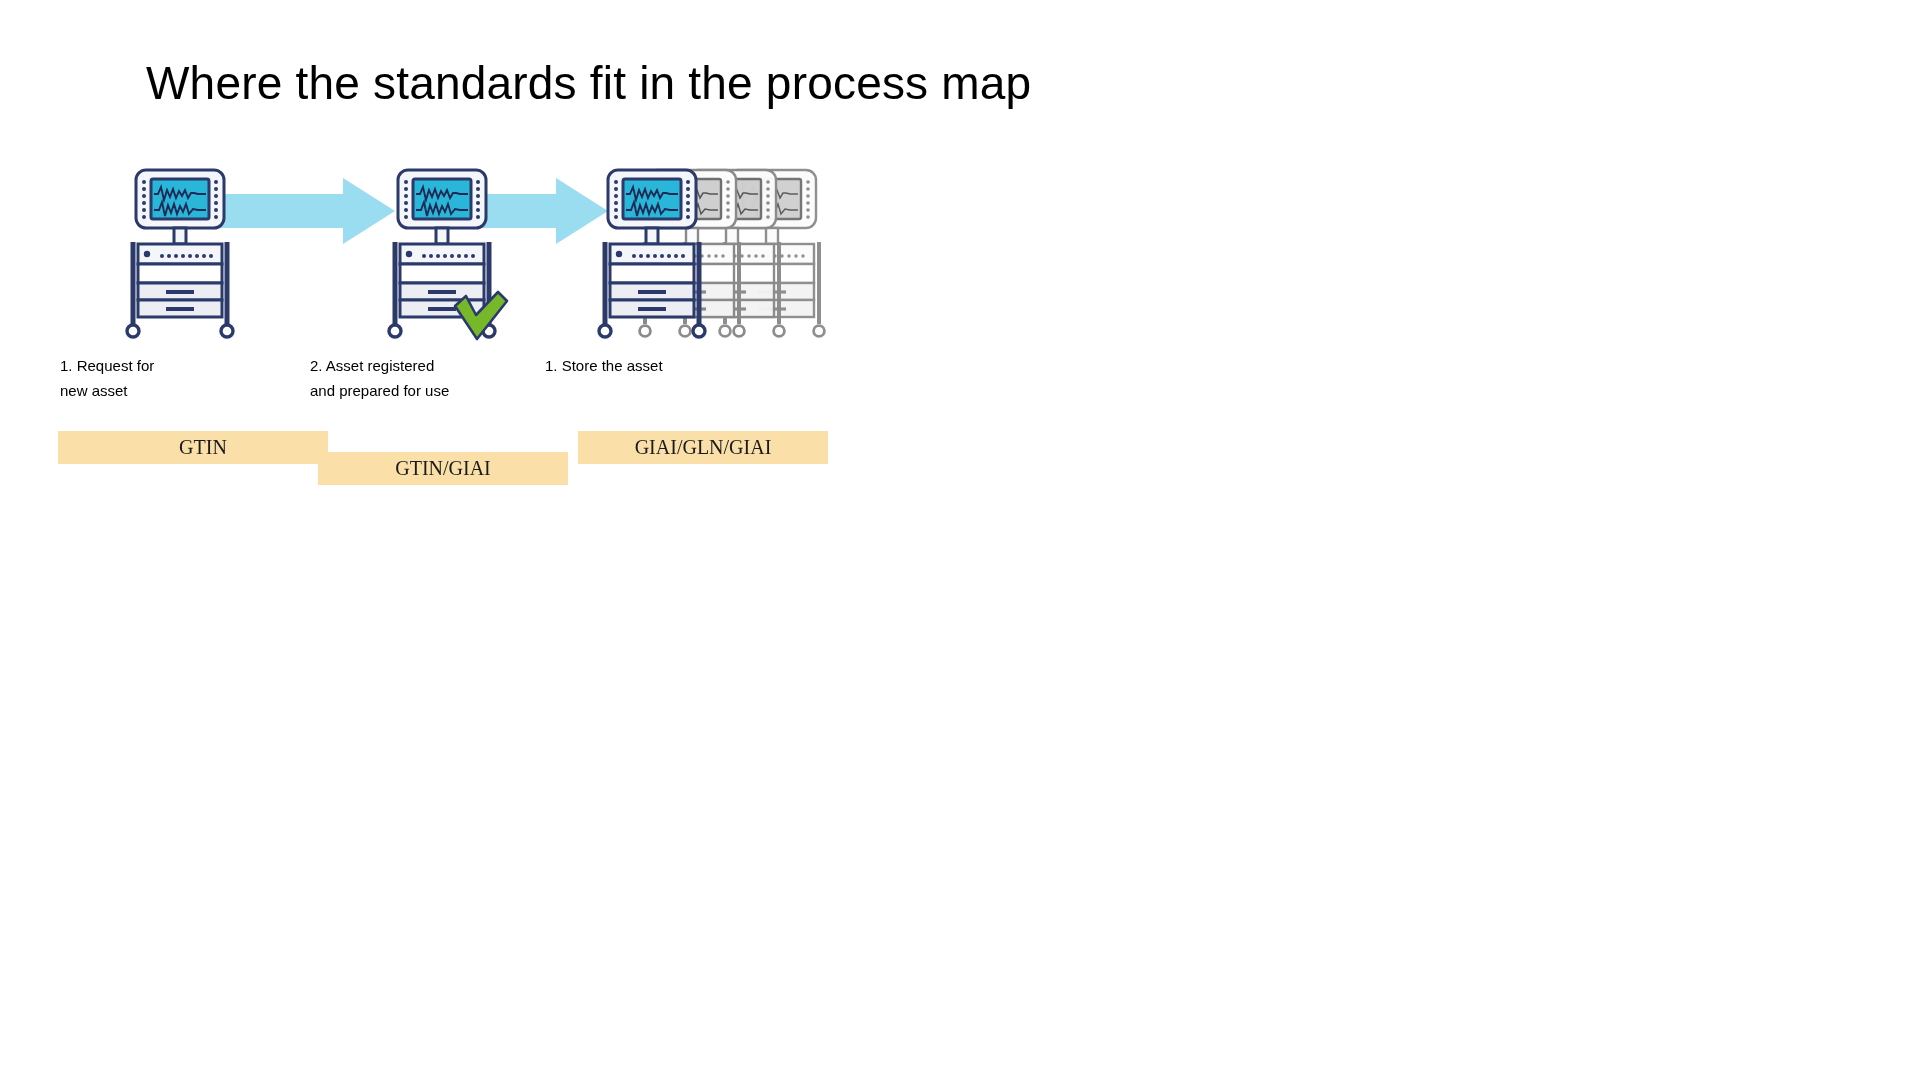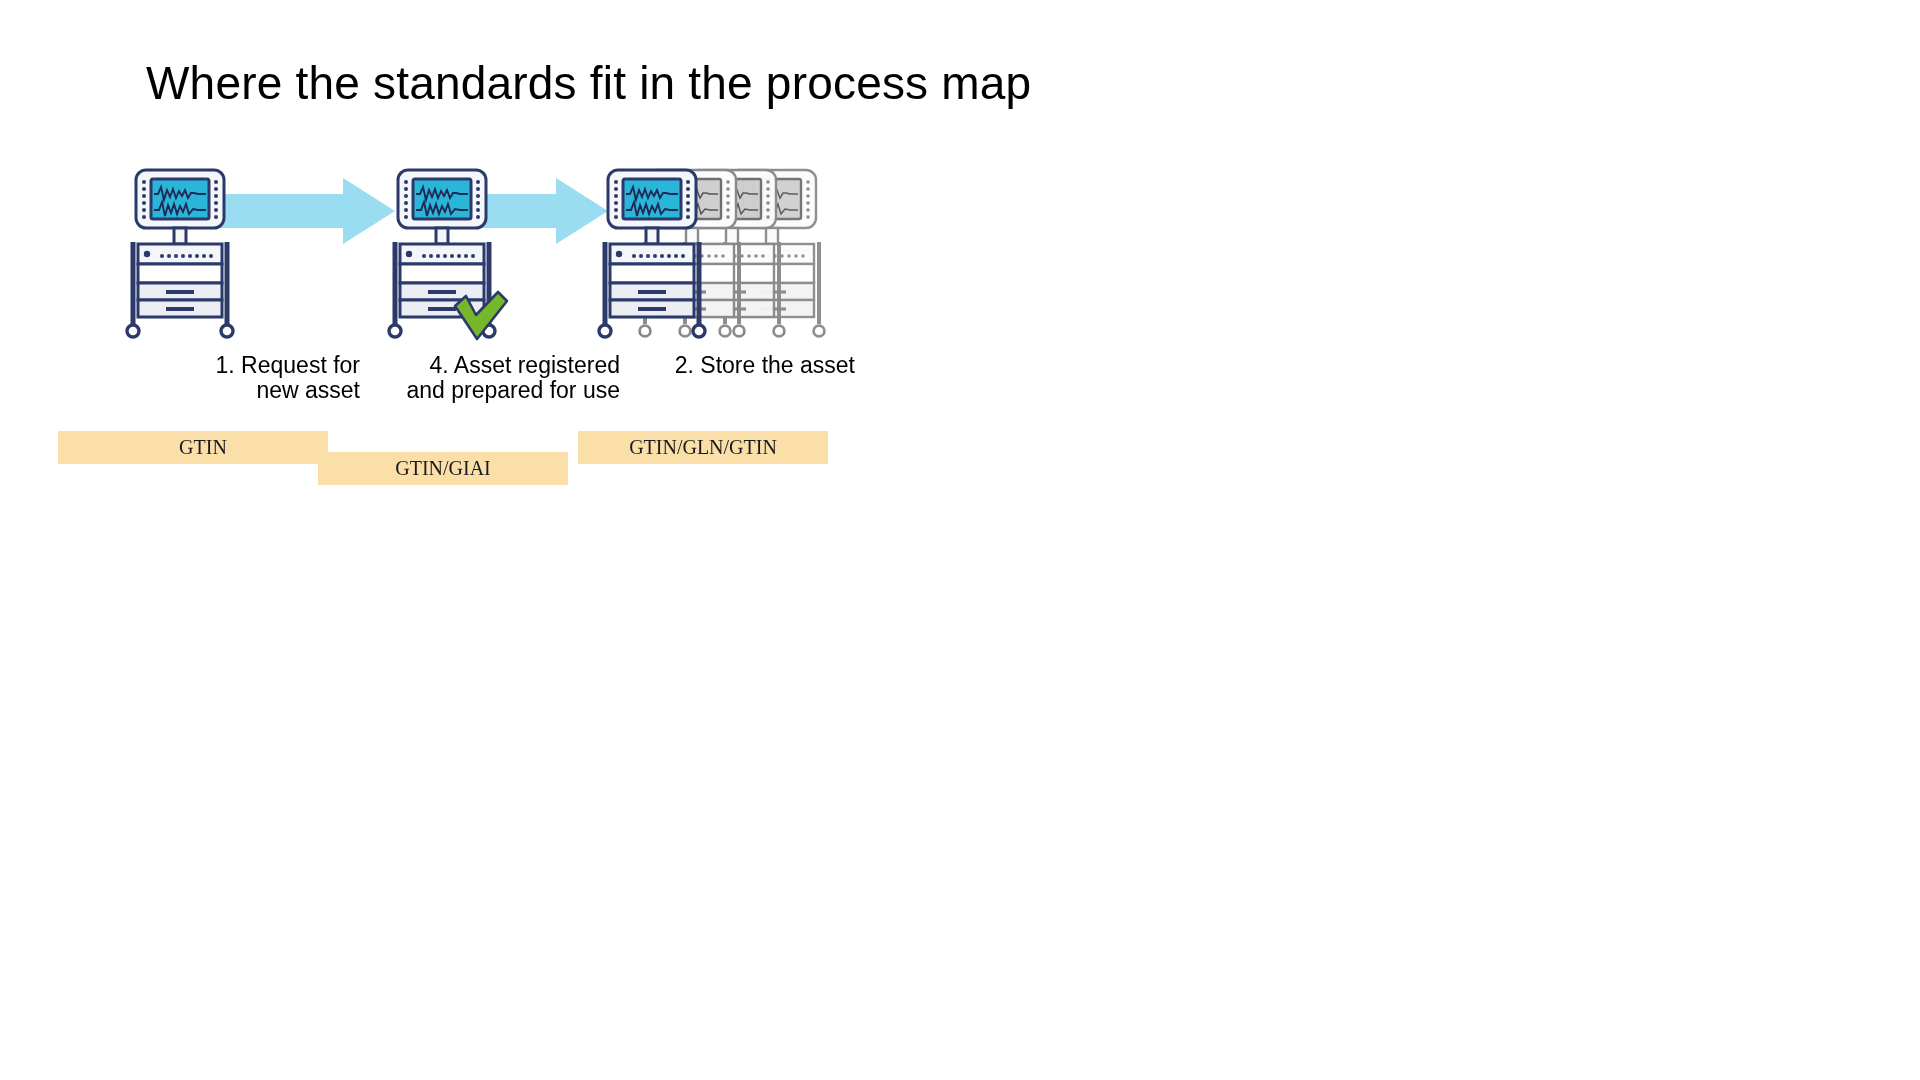--- a/index.html
+++ b/index.html
@@ -63,22 +63,22 @@
 
   .check-mark {
     position: absolute;
     left: 452px;
     top: 290px;
   }
 
   
   .step-caption {
     position: absolute;
-    text-align: right;
-    font-size: 23px;
+    text-align: left;
+    font-size: 15px;
     line-height: 25px;
     color: #000000;
     font-family: "Liberation Sans", sans-serif;
     white-space: pre-line;
   }
   .step-caption.c1 { left: 60px;  top: 353px; width: 300px; }
   .step-caption.c2 { left: 310px; top: 353px; width: 310px; }
   .step-caption.c3 { left: 545px; top: 353px; width: 310px; }
 
   
@@ -401,22 +401,22 @@
           <line x1="13" y1="74" x2="13" y2="156" stroke-width="5"></line>
           <line x1="107" y1="74" x2="107" y2="156" stroke-width="5"></line>
           <circle cx="13" cy="163" r="6" fill="#ffffff" stroke-width="3.4"></circle>
           <circle cx="107" cy="163" r="6" fill="#ffffff" stroke-width="3.4"></circle>
         </g>
       </svg>
     </div>
 
     <div class="step-caption c1">1. Request for
 new asset</div>
-    <div class="step-caption c2">4. Asset registered
+    <div class="step-caption c2">2. Asset registered
 and prepared for use</div>
-    <div class="step-caption c3">2. Store the asset</div>
+    <div class="step-caption c3">1. Store the asset</div>
 
     <div class="std-bar b1">GTIN</div>
     <div class="std-bar b2">GTIN/GIAI</div>
-    <div class="std-bar b3">GTIN/GLN/GTIN</div>
+    <div class="std-bar b3">GIAI/GLN/GIAI</div>
 
   </div>
 </div>
 
 </body></html>

